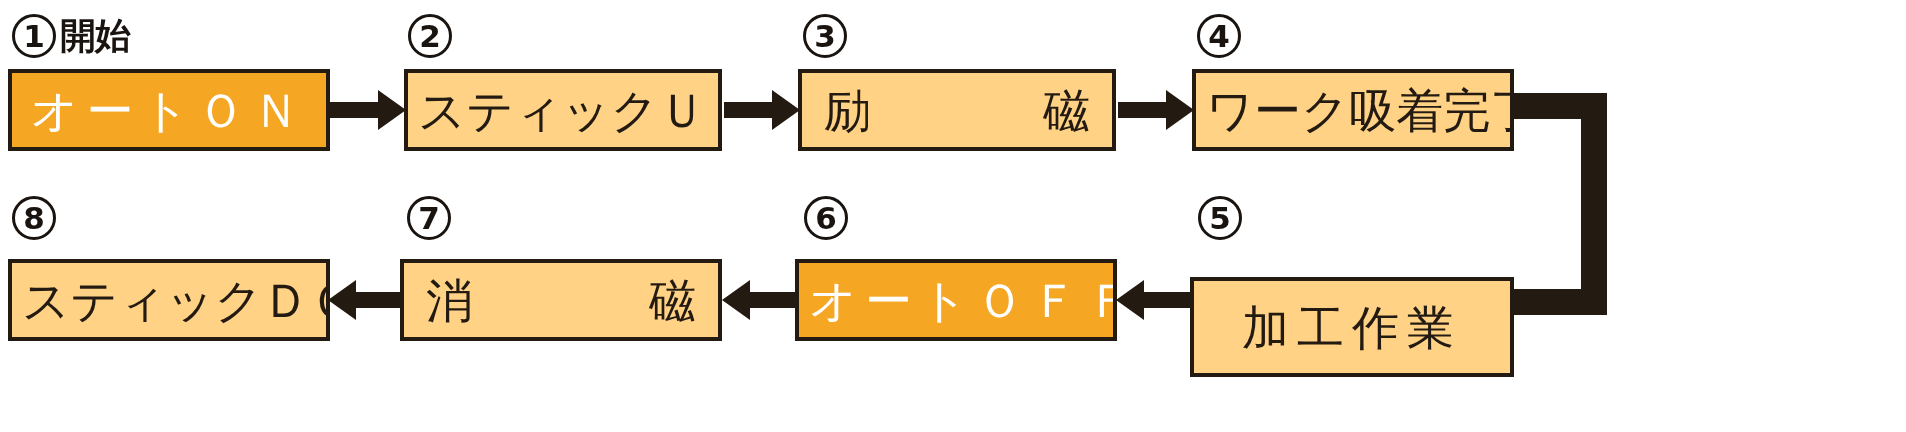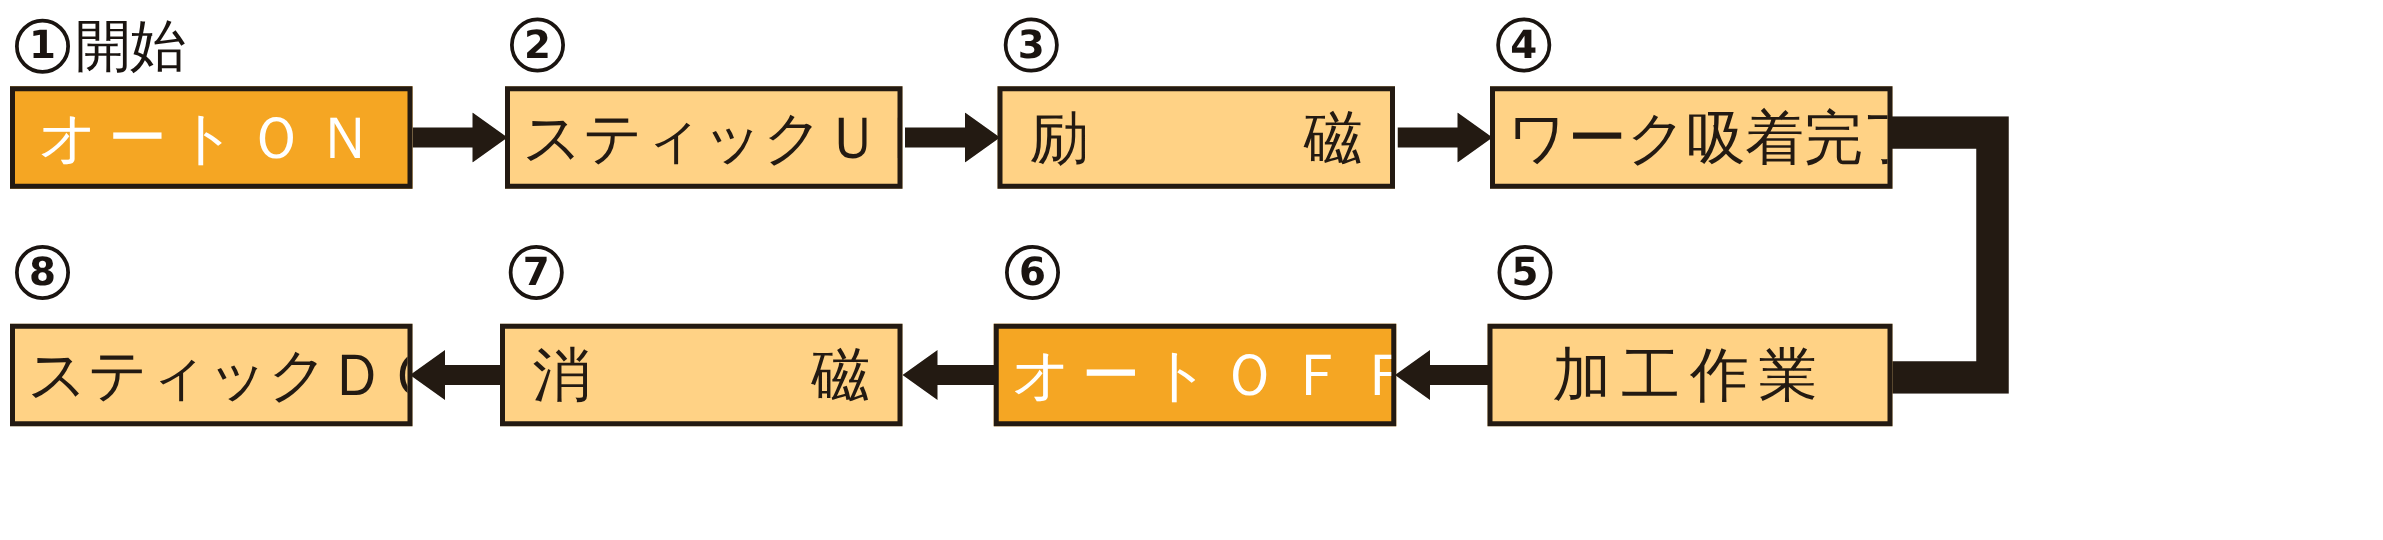--- a/index.html
+++ b/index.html
@@ -39,22 +39,22 @@
     justify-content: center;
     font-size: 31px;
     font-weight: 700;
     line-height: 1;
     box-sizing: border-box;
     color: #1a1410;
     flex: 0 0 auto;
   }
   .step-caption {
     margin-left: 4px;
-    font-size: 45px;
-    font-weight: 400;
+    font-size: 36px;
+    font-weight: 700;
     letter-spacing: -1px;
   }
 
   
   .box {
     position: absolute;
     box-sizing: border-box;
     border: 4px solid #231a12;
     background: #ffd285;
     display: flex;
@@ -196,21 +196,21 @@
     <span class="box-text spread">
       <span>消</span>
       <span>磁</span>
     </span>
   </div>
 
   <div class="box highlight" style="left:795px; top:259px; width:322px; height:82px;">
     <span class="box-text center track">オートＯＦＦ</span>
   </div>
 
-  <div class="box" style="left:1190px; top:259px; width:324px; height:82px;align-items:center;">
+  <div class="box" style="left:1190px; top:277px; width:324px; height:100px;align-items:center;">
     <span class="box-text center track">加工作業</span>
   </div>
 
   <div class="arrow" style="left:1116px; top:280px;">
     <svg width="76" height="40" viewBox="0 0 76 40">
       <polygon points="76,12 28,12 28,0 0,20 28,40 28,28 76,28" fill="#231a12"></polygon>
     </svg>
   </div>
 
   <div class="arrow" style="left:722px"></div>

